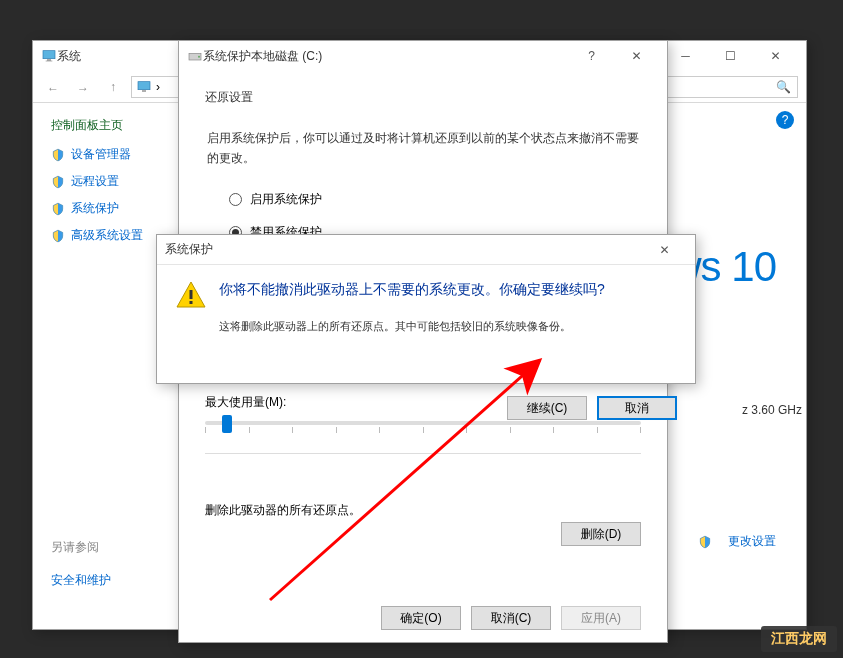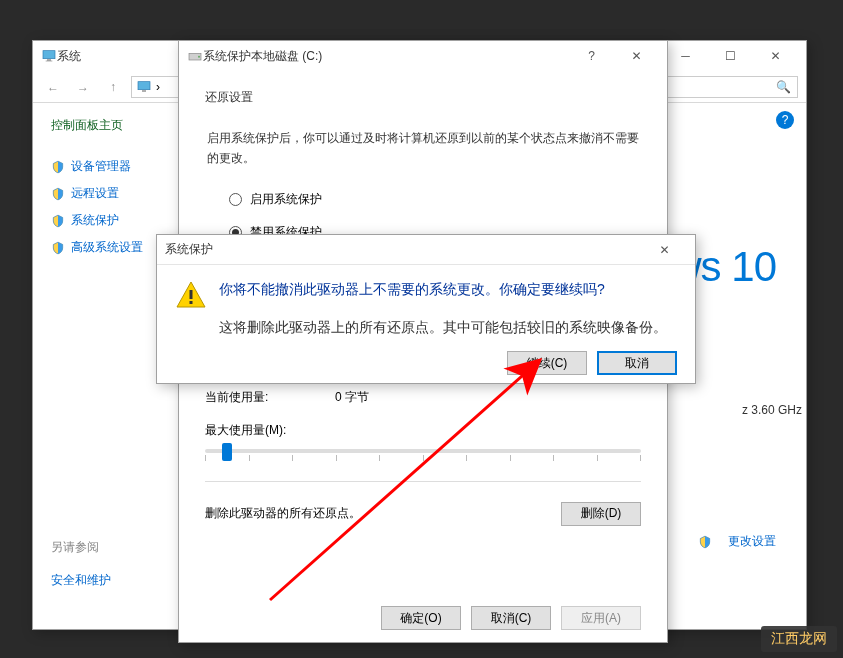--- a/index.html
+++ b/index.html
@@ -31,21 +31,21 @@
   .win-btn { width: 45px; height: 30px; display: flex; align-items: center; justify-content: center; color: #555; }
 
   
   #win-system { left: 32px; top: 40px; width: 775px; height: 590px; }
   #win-system .toolbar { height: 32px; border-bottom: 1px solid #d9d9d9; display: flex; align-items: center; padding: 0 8px; gap: 6px; }
   #win-system .nav-arrow { width: 24px; height: 24px; display: flex; align-items:center; justify-content:center; color: #888; }
   #win-system .addrbar { flex: 1; height: 22px; border: 1px solid #ccc; background: #fff; display: flex; align-items: center; padding: 0 4px; gap: 4px; }
   #win-system .searchbox { width: 160px; height: 22px; border: 1px solid #ccc; display:flex; align-items:center; justify-content:flex-end; padding:0 6px; color:#888; }
   #win-system .body { display: flex; height: calc(100% - 62px); }
   #win-system .sidebar { width: 150px; padding: 14px 18px; }
-  #win-system .sidebar h4 { font-weight: normal; color: #0c5e1e; margin-bottom: 24px; font-size: 12px; }
+  #win-system .sidebar h4 { font-weight: normal; color: #0c5e1e; margin-bottom: 12px; font-size: 12px; }
   .side-link { display: flex; align-items: center; gap: 6px; color: #0066cc; margin: 10px 0; cursor: pointer; }
   .shield-icon { width: 14px; height: 14px; }
   #win-system .main { flex: 1; padding: 30px; position: relative; }
   .win10-logo { position: absolute; right: 30px; top: 140px; font-size: 42px; color: #0078d7; font-weight: 300; letter-spacing: -1px; }
   .sysinfo { position: absolute; right: 4px; top: 300px; color: #333; font-size: 12px; }
   .change-settings { position: absolute; right: 30px; top:430px; display:flex; align-items:center; gap:16px; color:#0066cc; }
   .help-icon { position: absolute; right: 12px; top: 70px; width:18px; height:18px; border-radius:50%; background:#0078d7; color:#fff; display:flex; align-items:center; justify-content:center; font-size:12px; }
   .see-also { position: absolute; left: 18px; bottom: 40px; }
   .see-also .hdr { color: #888; margin-bottom: 16px; }
   .see-also a { color: #0066cc; }
@@ -60,41 +60,41 @@
   .radio.checked::after { content:""; width:7px; height:7px; background:#333; border-radius:50%; }
   .hr { border-top: 1px solid #ddd; margin: 8px 0 14px 0; }
   .kv-row { display:flex; gap: 40px; margin: 10px 0; }
   .kv-row .k { width: 90px; }
   .slider-wrap { display:flex; align-items:center; gap:10px; margin: 6px 0 20px 0; }
   .slider-track { flex:1; height:4px; background: linear-gradient(to right, #ddd, #ddd); border-radius:2px; position:relative; }
   .slider-track::before { content:""; position:absolute; left:0; right:0; top:8px; height:1px; }
   .slider-ticks { position:absolute; left:0; right:0; top:6px; display:flex; justify-content:space-between; }
   .slider-ticks span { width:1px; height:6px; background:#bbb; }
   .slider-thumb { position:absolute; left: 4%; top:-6px; width:10px; height:18px; background:#0078d7; border-radius:2px; }
-  .btn { min-width: 80px; height: 24px; border: 1px solid #adadad; background: #e1e1e1; display:inline-flex; align-items:center; justify-content:center; padding: 0 8px; cursor:pointer; }
+  .btn { min-width: 80px; height: 24px; border: 1px solid #adadad; background: #e1e1e1; display:inline-flex; align-items:center; justify-content:center; padding: 0 8px; cursor:pointer;margin-top:48px; }
   .btn.disabled { color:#888; background:#efefef; border-color:#ccc; }
   #win-props .delete-row { display:flex; align-items:center; justify-content:space-between; margin-top: 6px; }
   #win-props .footer-btns { margin-top:auto; display:flex; justify-content:flex-end; gap:10px; padding-top:12px; }
 
   
   #win-confirm { left: 156px; top: 234px; width: 540px; height: 150px; z-index: 50; }
   #win-confirm .titlebar { background:#fff; border-bottom: 1px solid #e5e5e5; }
   #win-confirm .content { padding: 14px 18px 12px 18px; }
   #win-confirm .row1 { display:flex; gap: 12px; align-items:flex-start; }
   .warn-icon { width:32px; height:32px; flex-shrink:0; }
   #win-confirm .headline { color: #003399; font-size: 14px; line-height:1.5; }
-  #win-confirm .subline { color: #333; font-size: 14px; margin-top: 8px; margin-left: 44px; }
+  #win-confirm .subline { color: #333; font-size: 11px; margin-top: 8px; margin-left: 44px; }
   #win-confirm .btns { display:flex; justify-content:flex-end; gap: 10px; margin-top: 14px; }
   #win-confirm .btn.default { outline: 1px solid #0078d7; outline-offset: -1px; box-shadow: inset 0 0 0 1px #0078d7; }
 
   
   .arrow-svg { position:absolute; left: 150px; top: 330px; width: 420px; height: 280px; z-index: 200; pointer-events:none; }
 
   
-  .watermark { position:absolute; right:6px; bottom:6px; background: rgba(50,50,50,0.9); color:#ffcc66; padding:4px 10px; font-size:14px; border-radius:3px; font-family: "SimSun", serif; z-index:300; }
+  .watermark { position:absolute; right:6px; bottom:6px; background: rgba(50,50,50,0.9); color:#ffcc66; padding:4px 10px; font-size:14px; border-radius:3px; font-family: "SimSun", serif; z-index:300;font-weight:bold; }
 
   .monitor-icon { width:16px; height:16px; }
   .drive-icon { width:16px; height:16px; }
 </style>
 </head>
 <body>
 
 <div id="win-system" class="window">
   <div class="titlebar">
     <svg class="monitor-icon" viewBox="0 0 24 24">

